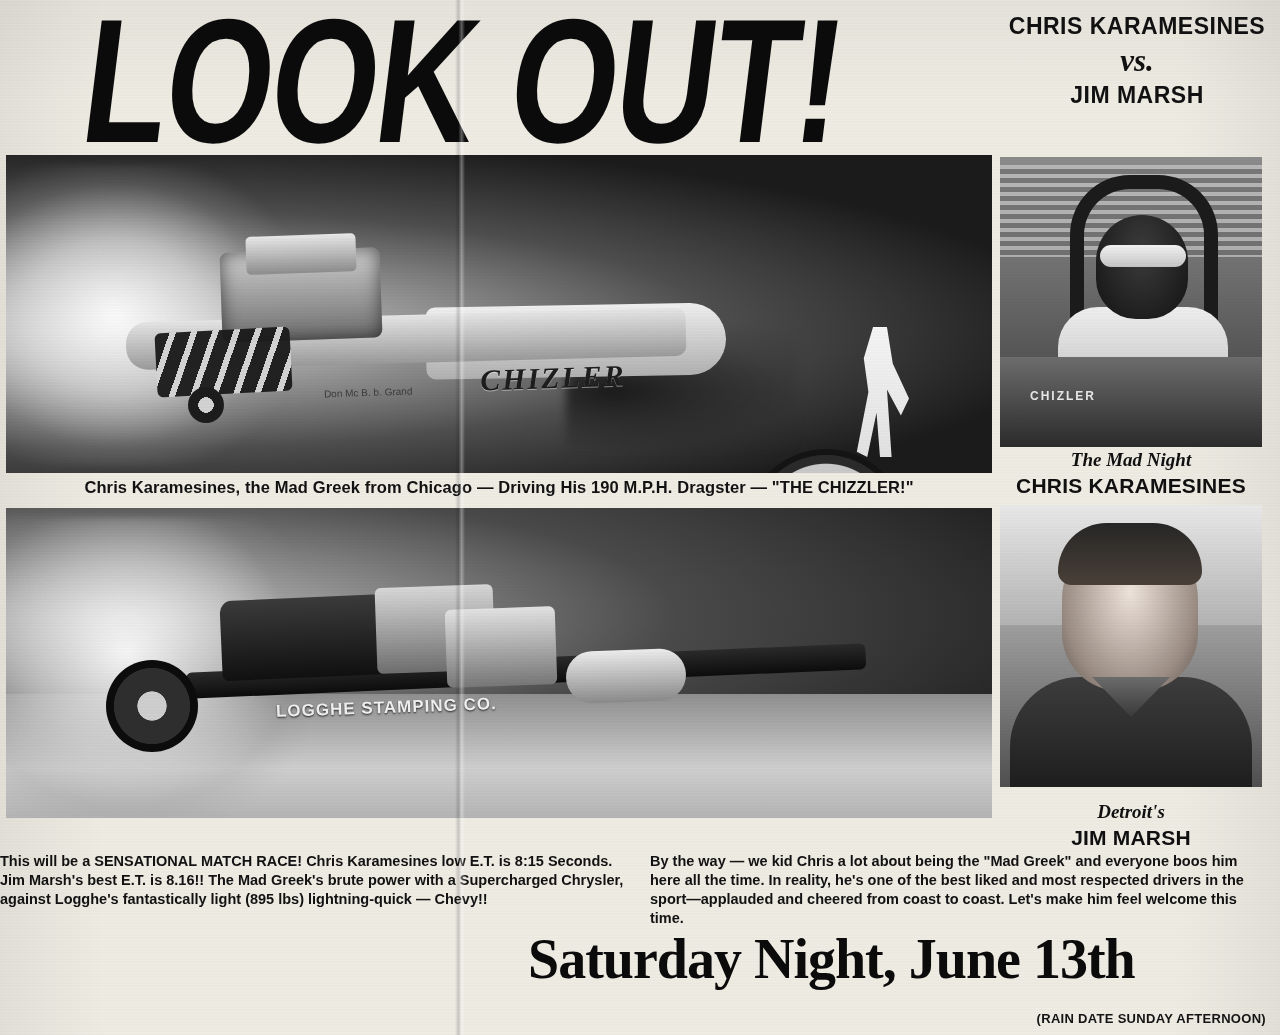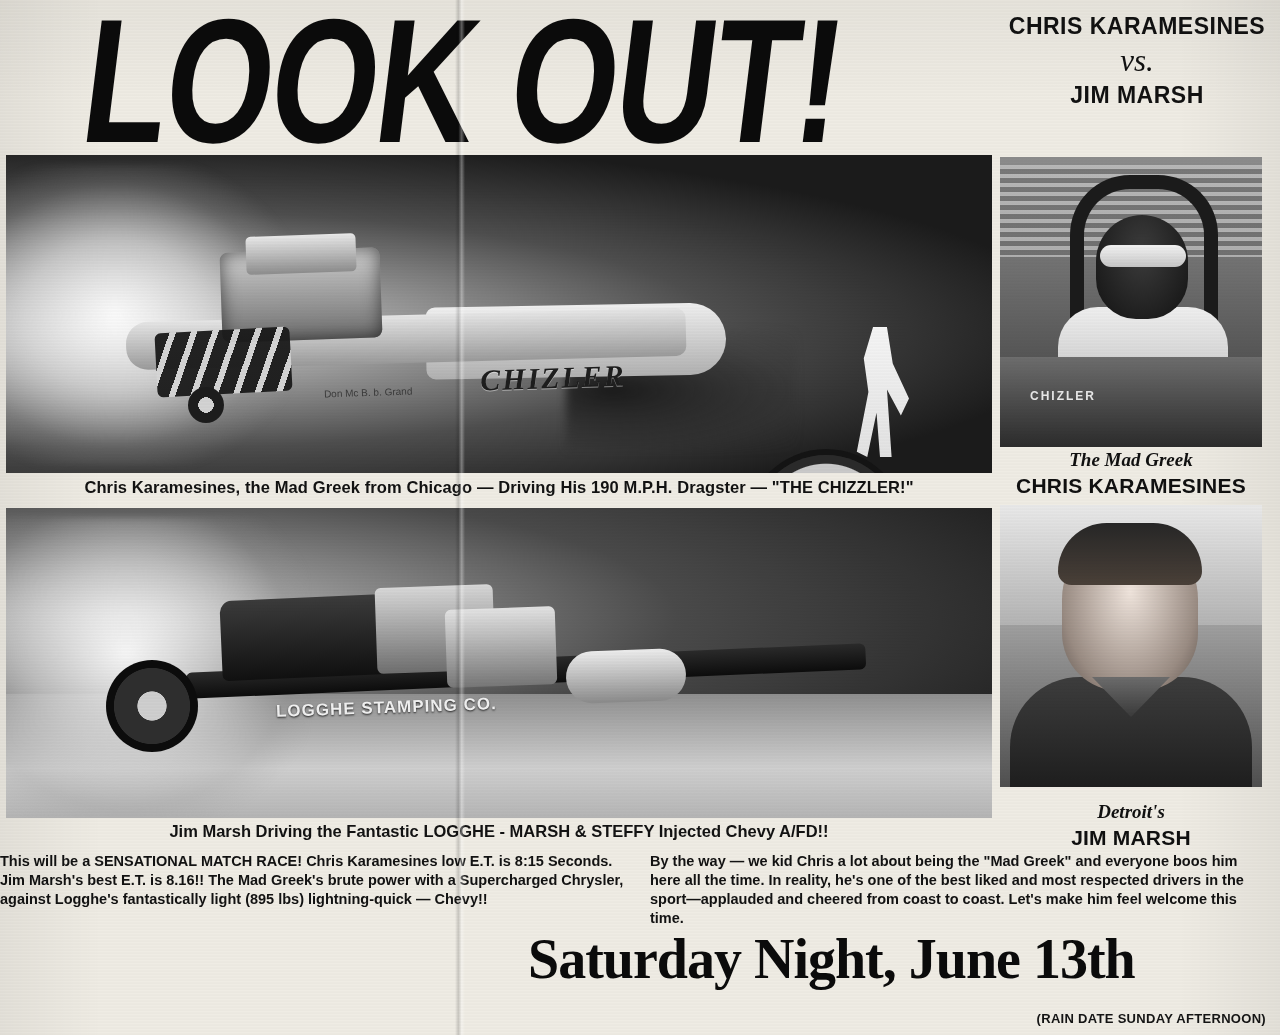--- a/index.html
+++ b/index.html
@@ -79,21 +79,21 @@
   .vs-name {
     font-weight: bold;
     font-size: 23px;
     letter-spacing: 0.5px;
     line-height: 1.1;
     white-space: nowrap;
   }
   .vs-word {
     font-family: "Liberation Serif", serif;
     font-style: italic;
-    font-weight: normal;
+    font-weight: bold;
     font-size: 31px;
     margin: 4px 0 4px;
   }
 
   
   .photo {
     position: absolute;
     overflow: hidden;
     background: #4a4a4a;
   }
@@ -484,21 +484,21 @@
     <div class="shape g-shoulder"></div>
     <div class="shape g-head"></div>
     <div class="shape g-goggles"></div>
     <div class="shape g-car"></div>
     <div class="shape g-label">CHIZLER</div>
   </div>
 
   <div class="caption" id="caption-top">Chris Karamesines, the Mad Greek from Chicago — Driving His 190 M.P.H. Dragster — "THE CHIZZLER!"</div>
 
   <div class="side-caption" id="caption-greek">
-    <div class="sc-small">The Mad Greek</div>
+    <div class="sc-small">The Mad Night</div>
     <div class="sc-big">CHRIS KARAMESINES</div>
   </div>
 
   <div class="photo" id="photo-bottom">
     <div class="shape b-ground"></div>
     <div class="shape b-smoke"></div>
     <div class="shape b-frame"></div>
     <div class="shape b-body"></div>
     <div class="shape b-eng1"></div>
     <div class="shape b-eng2"></div>
@@ -509,21 +509,20 @@
   </div>
 
   <div class="photo" id="photo-marsh">
     <div class="shape m-bg"></div>
     <div class="shape m-shoulders"></div>
     <div class="shape m-head"></div>
     <div class="shape m-hair"></div>
     <div class="shape m-collar"></div>
   </div>
 
-  <div class="caption" id="caption-bottom">Jim Marsh Driving the Fantastic LOGGHE - MARSH &amp; STEFFY Injected Chevy A/FD!!</div>
 
   <div class="side-caption" id="caption-marsh">
     <div class="sc-small">Detroit's</div>
     <div class="sc-big">JIM MARSH</div>
   </div>
 
   <div class="copy" id="copy-left">This will be a SENSATIONAL MATCH RACE! Chris Karamesines low E.T. is 8:15 Seconds. Jim Marsh's best E.T. is 8.16!! The Mad Greek's brute power with a Supercharged Chrysler, against Logghe's fantastically light (895 lbs) lightning-quick — Chevy!!</div>
   <div class="copy" id="copy-right">By the way — we kid Chris a lot about being the "Mad Greek" and everyone boos him here all the time. In reality, he's one of the best liked and most respected drivers in the sport—applauded and cheered from coast to coast. Let's make him feel welcome this time.</div>
 
   <div class="date-block">

